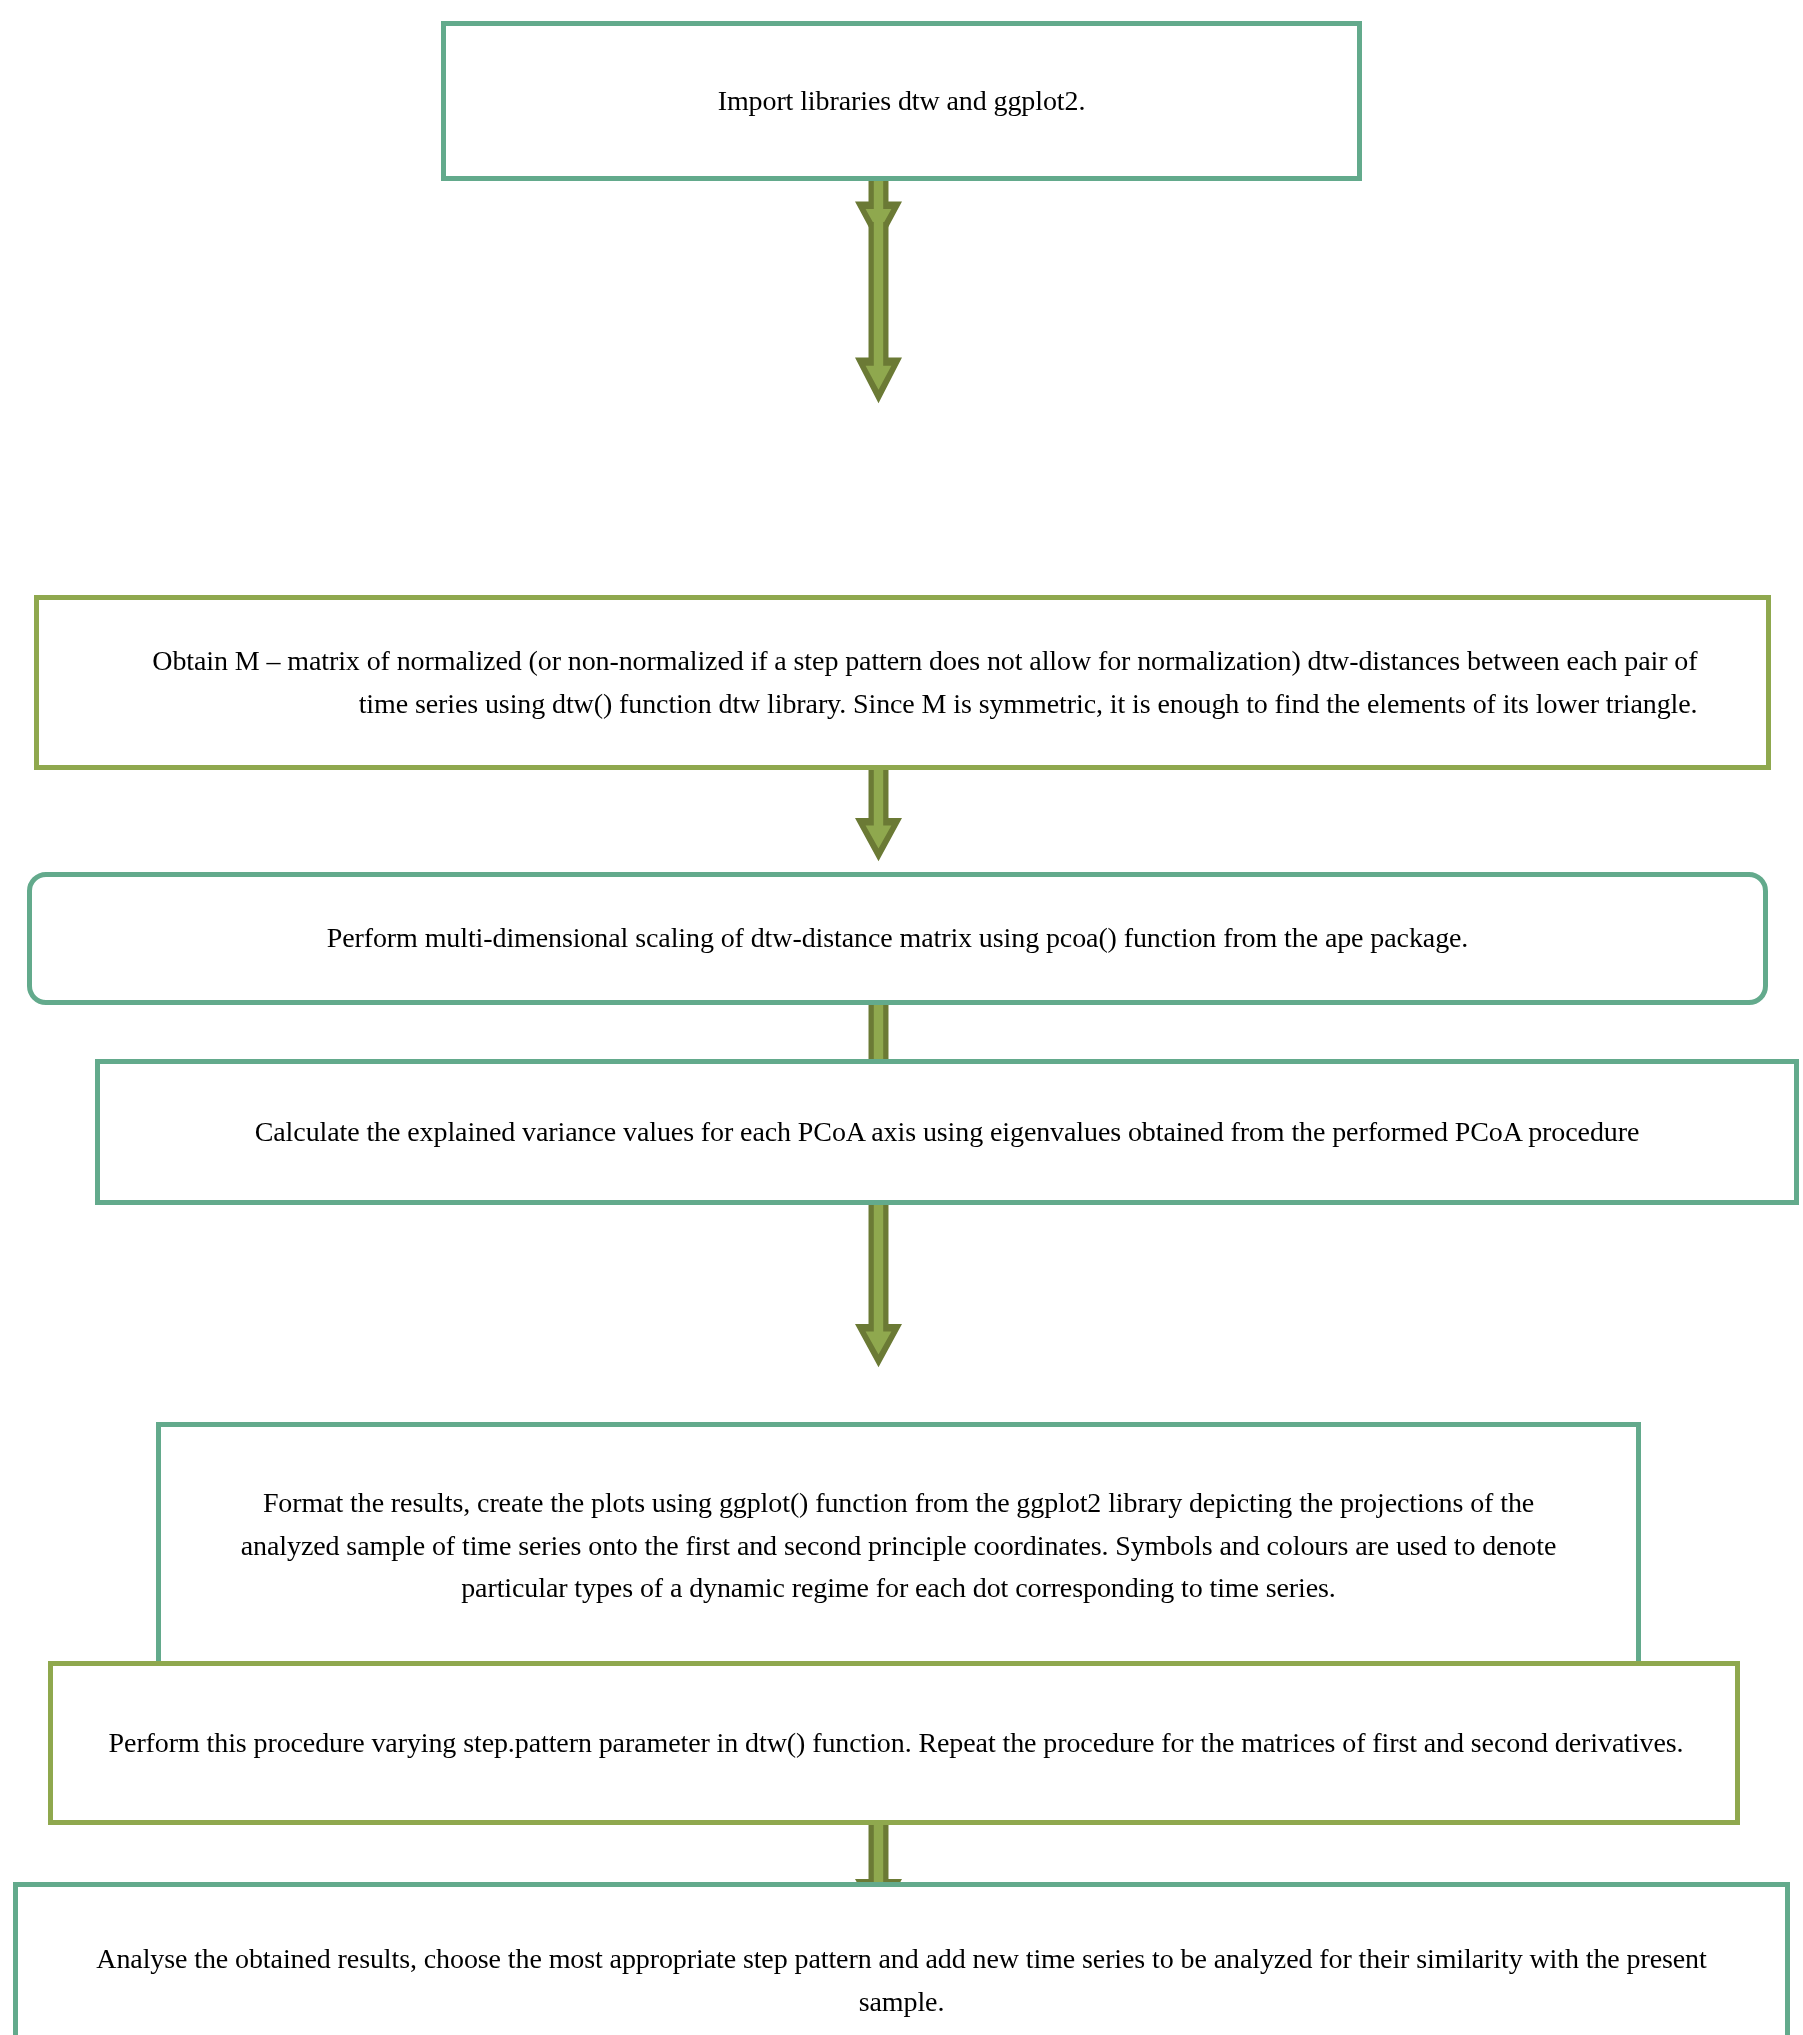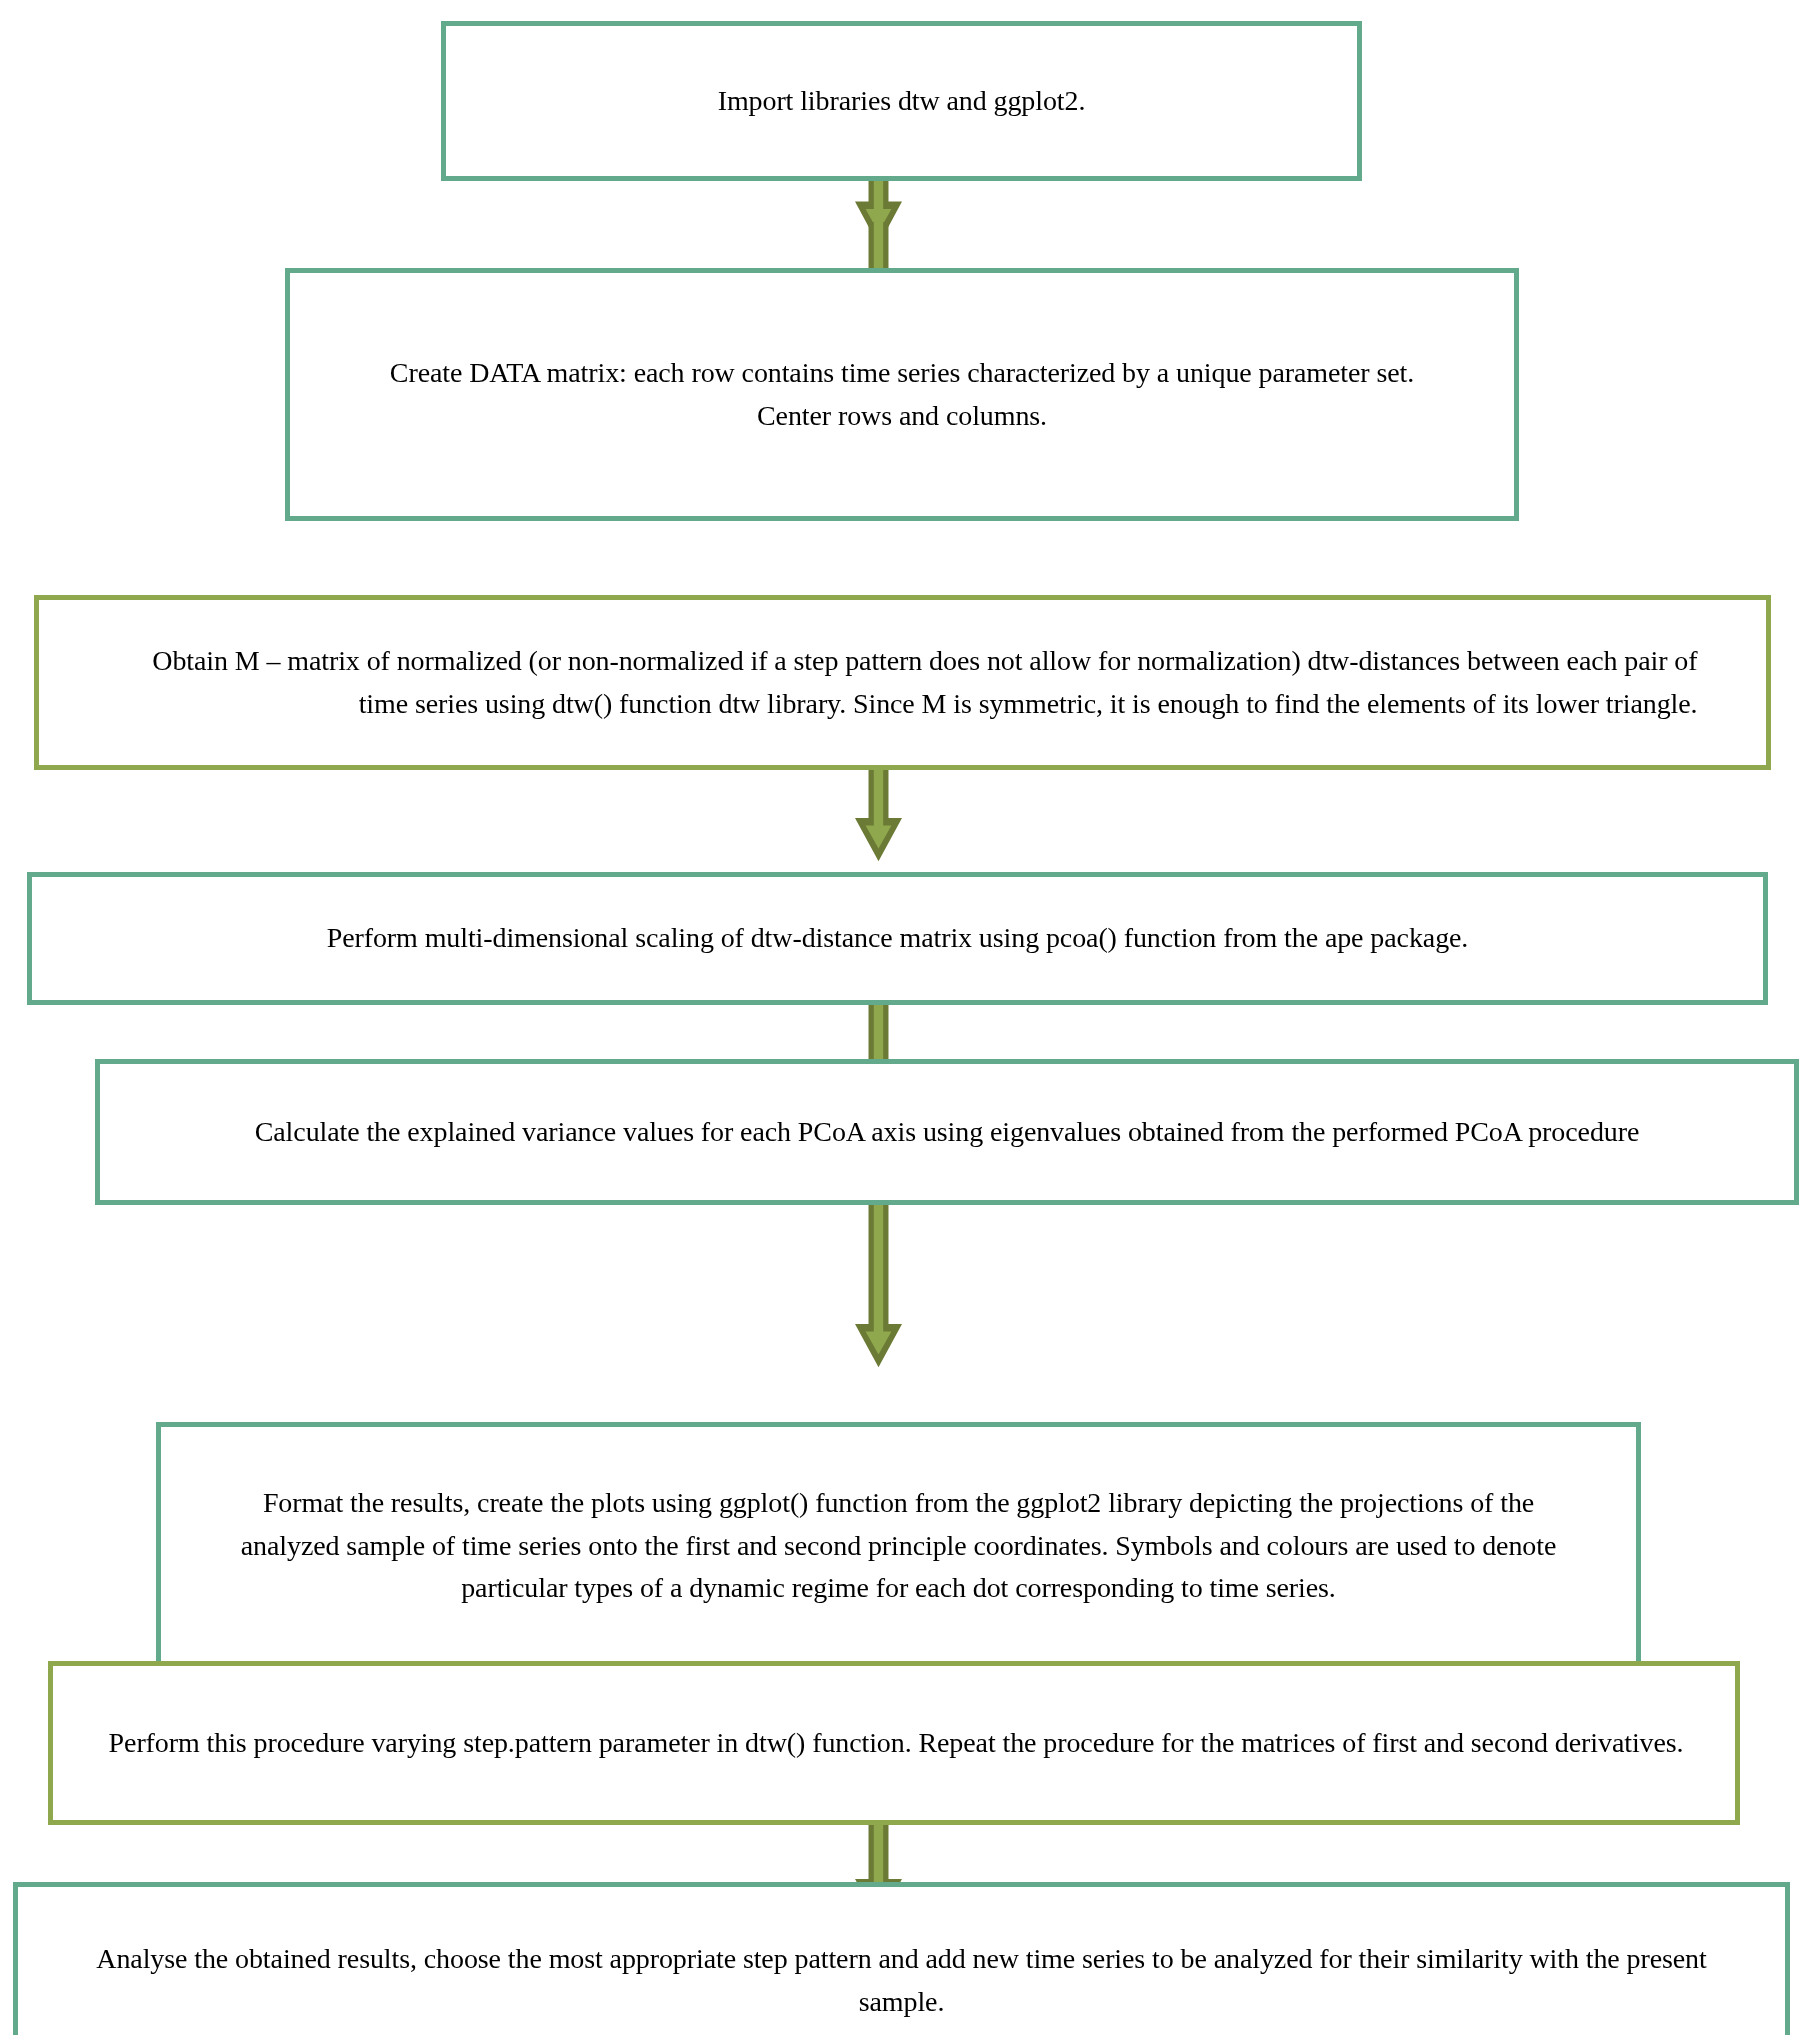--- a/index.html
+++ b/index.html
@@ -100,29 +100,26 @@
     <svg viewBox="0 0 80 290" preserveAspectRatio="none" aria-hidden="true">
       <polygon points="23,0 57,0 57,208 80,208 40,282 0,208 23,208" fill="#6B7A35"></polygon>
       <polygon points="32,0 48,0 48,221 62,221 40,260 18,221 32,221" fill="#8FA84E"></polygon>
     </svg>
   </div>
 
   <div class="node border-teal" style="left:441px; top:21px; width:921px; height:160px;">
     <div class="node-text">Import libraries dtw and ggplot2.</div>
   </div>
 
-  <div class="node border-teal" style="left:285px; top:268px; width:1234px; height:253px;">
-    <div class="node-text" style="max-width:1099px; margin:0 auto;">Create DATA matrix: each row contains time series characterized by a unique parameter set. Center rows and columns.</div>
-  </div>
 
   <div class="node border-olive" style="left:34px; top:595px; width:1737px; height:175px;">
     <div class="node-text" style="max-width:1590px; margin:0 auto;">Obtain M – matrix of normalized (or non-normalized if a step pattern does not allow for normalization) dtw-distances between each pair of time series using dtw() function dtw library. Since M is symmetric, it is enough to find the elements of its lower triangle.</div>
   </div>
 
-  <div class="node border-teal" style="left:27px; top:872px; width:1741px; height:133px;">
+  <div class="node border-teal" style="left:27px; top:872px; width:1741px; height:133px;border-radius:19px;">
     <div class="node-text" style="max-width:1485px; margin:0 auto;">Perform  multi-dimensional scaling of dtw-distance matrix using pcoa() function from the ape package.</div>
   </div>
 
   <div class="node border-teal" style="left:95px; top:1059px; width:1704px; height:146px;justify-content:flex-end;">
     <div class="node-text" style="max-width:1497px; margin:0 auto;">Calculate the explained variance values for each  PCoA axis using eigenvalues obtained from the performed PCoA procedure</div>
   </div>
 
   <div class="node border-teal" style="left:156px; top:1422px; width:1485px; height:248px;">
     <div class="node-text" style="max-width:1336px; margin:0 auto;">Format the results, create the plots using ggplot() function from the ggplot2 library depicting the projections of the analyzed sample of time series onto the first and second principle coordinates. Symbols and colours are used to denote particular types of a dynamic regime for each dot corresponding to time series.</div>
   </div>

